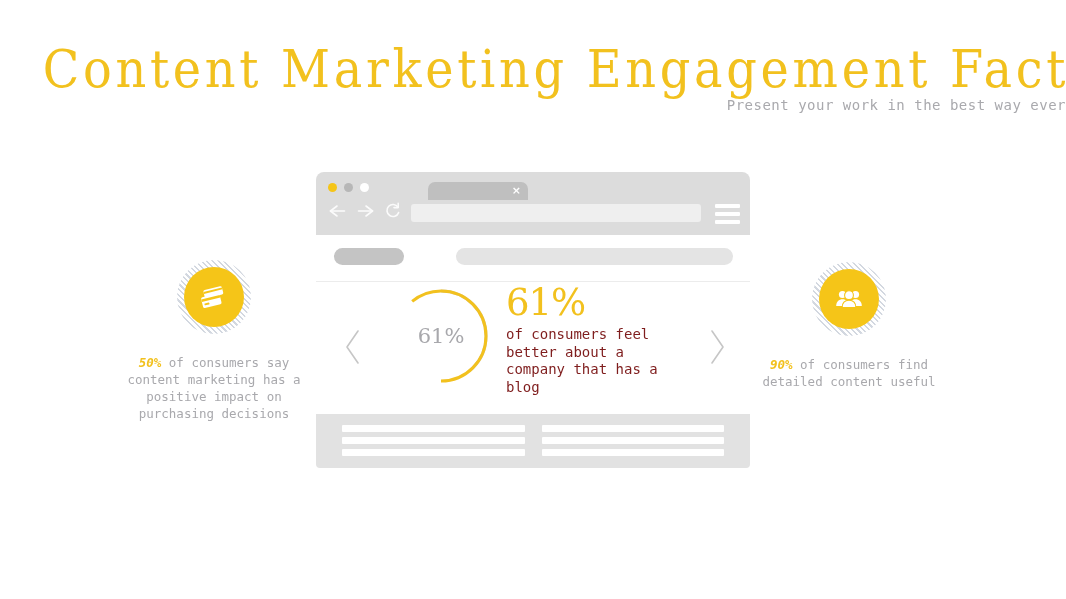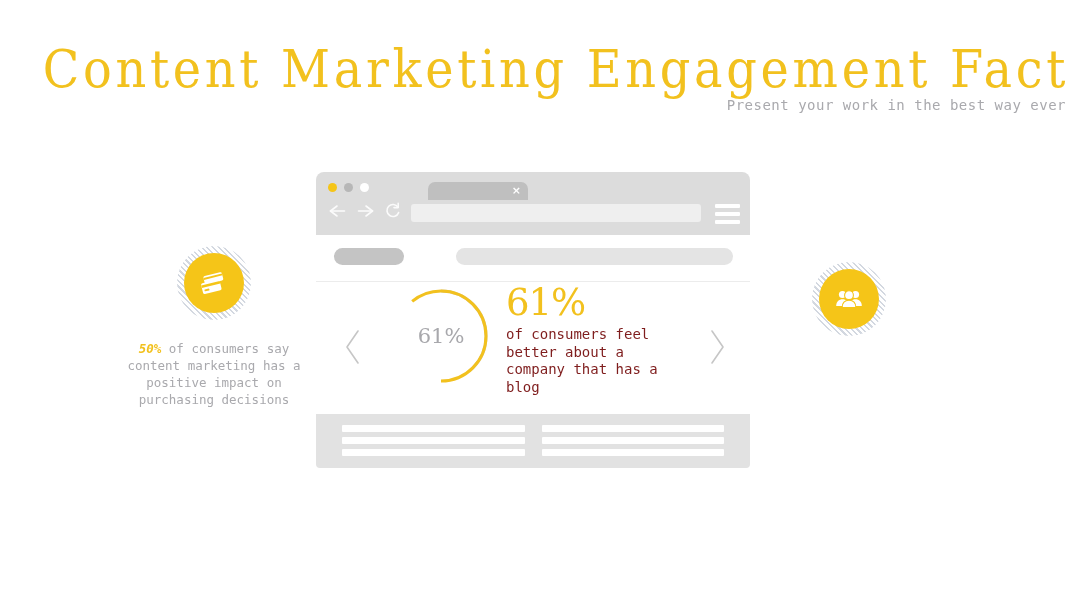--- a/index.html
+++ b/index.html
@@ -250,21 +250,21 @@
     background: #ffffff;
     border-radius: 1px;
   }
 
   
   .fact {
     position: absolute;
     width: 200px;
     text-align: center;
   }
-  .fact.left-fact { left: 114px; top: 246px; }
+  .fact.left-fact { left: 114px; top: 260px; }
   .fact.right-fact { left: 749px; top: 262px; }
 
   .badge {
     position: relative;
     width: 74px;
     height: 74px;
     margin: 0 auto;
   }
   .badge-ring {
     position: absolute;
@@ -432,13 +432,16 @@
       <svg width="30" height="24" viewBox="0 0 30 24">
         <circle cx="8.5" cy="7.5" r="3.6" fill="#ffffff"></circle>
         <path d="M2.2 19 C2.2 14.4 5 12.2 8.5 12.2 C12 12.2 14.8 14.4 14.8 19 Z" fill="#ffffff"></path>
         <circle cx="21.5" cy="7.5" r="3.6" fill="#ffffff"></circle>
         <path d="M15.2 19 C15.2 14.4 18 12.2 21.5 12.2 C25 12.2 27.8 14.4 27.8 19 Z" fill="#ffffff"></path>
         <circle cx="15" cy="8.2" r="4.4" fill="#ffffff" stroke="#f5c518" stroke-width="1.1"></circle>
         <path d="M8.2 20.5 C8.2 15.2 11.3 13.2 15 13.2 C18.7 13.2 21.8 15.2 21.8 20.5 Z" fill="#ffffff" stroke="#f5c518" stroke-width="1.1"></path>
       </svg>
     </div>
   </div>
+  <div class="fact-text">
+    <span class="fact-pct">90%</span><span> of consumers find detailed content useful</span>
+  </div>
 </div>
 
 </body></html>

